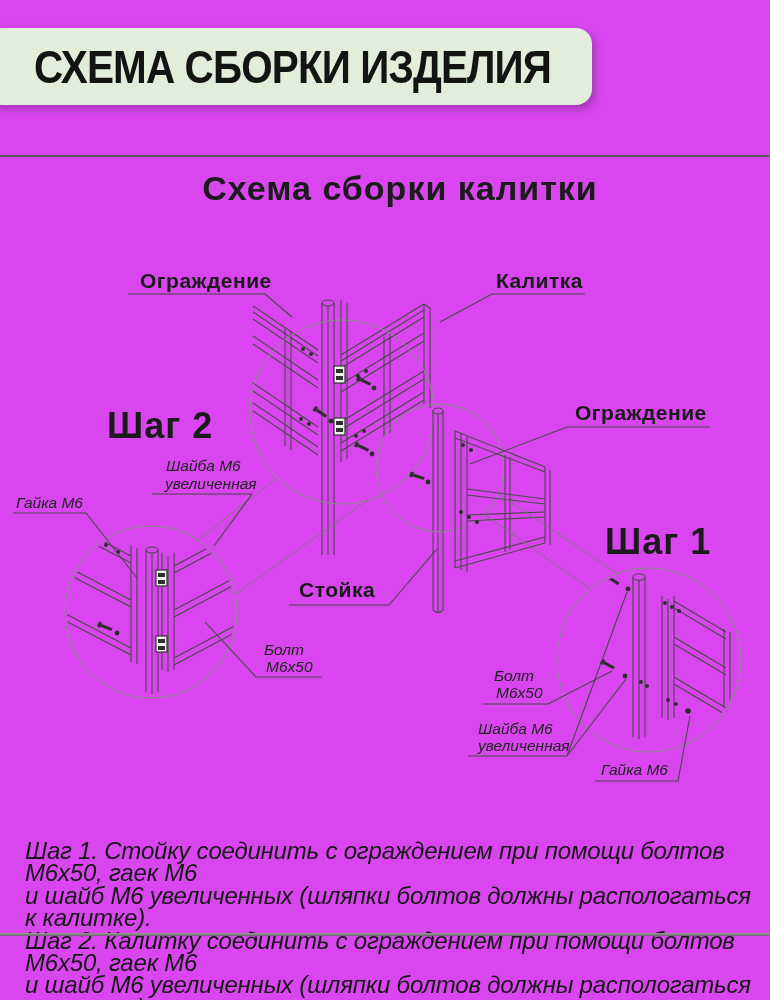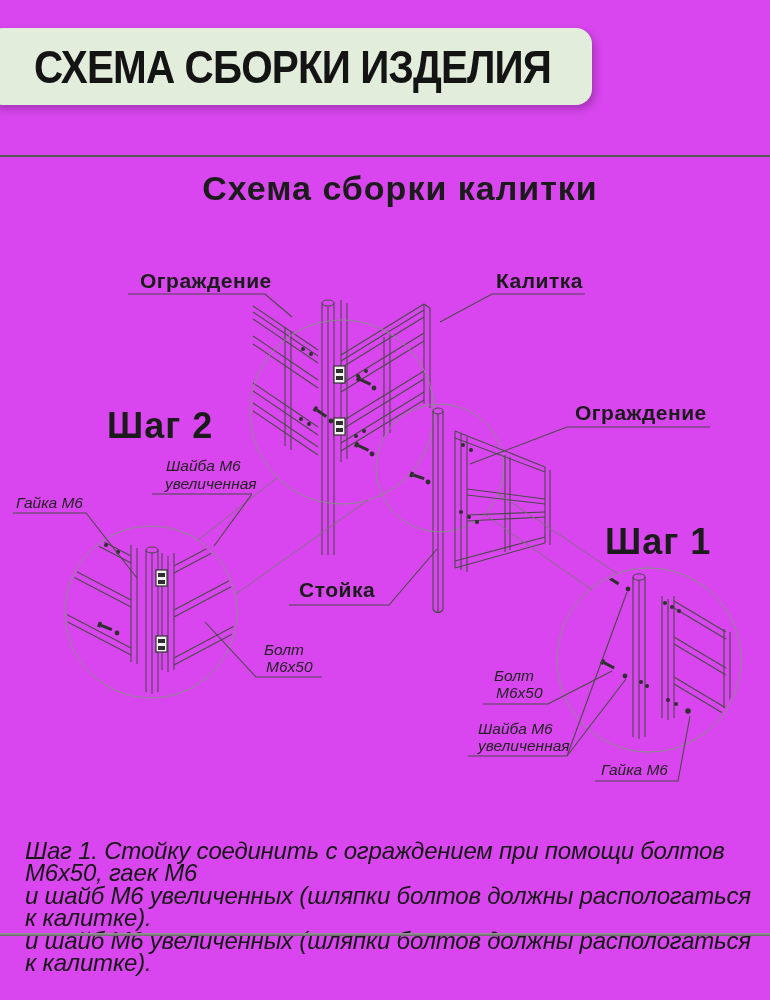--- a/index.html
+++ b/index.html
@@ -273,17 +273,18 @@
     <text class="t-small" x="494" y="681">Болт</text>
     <text class="t-small" x="496" y="698">М6х50</text>
     <text class="t-small" x="478" y="734">Шайба М6</text>
     <text class="t-small" x="478" y="751">увеличенная</text>
     <text class="t-small" x="601" y="775">Гайка М6</text>
   </svg>
 
   <div class="steps-text">
     <div>Шаг 1. Стойку соединить с ограждением при помощи болтов М6х50, гаек М6</div>
     <div>и шайб М6 увеличенных (шляпки болтов должны распологаться к калитке).</div>
+    <div>Шаг 2. Калитку соединить с ограждением при помощи болтов М6х50, гаек М6</div>
     <div>и шайб М6 увеличенных (шляпки болтов должны распологаться к калитке).</div>
   </div>
 
   <div class="rule-bottom"></div>
 </div>
 
 </body></html>

